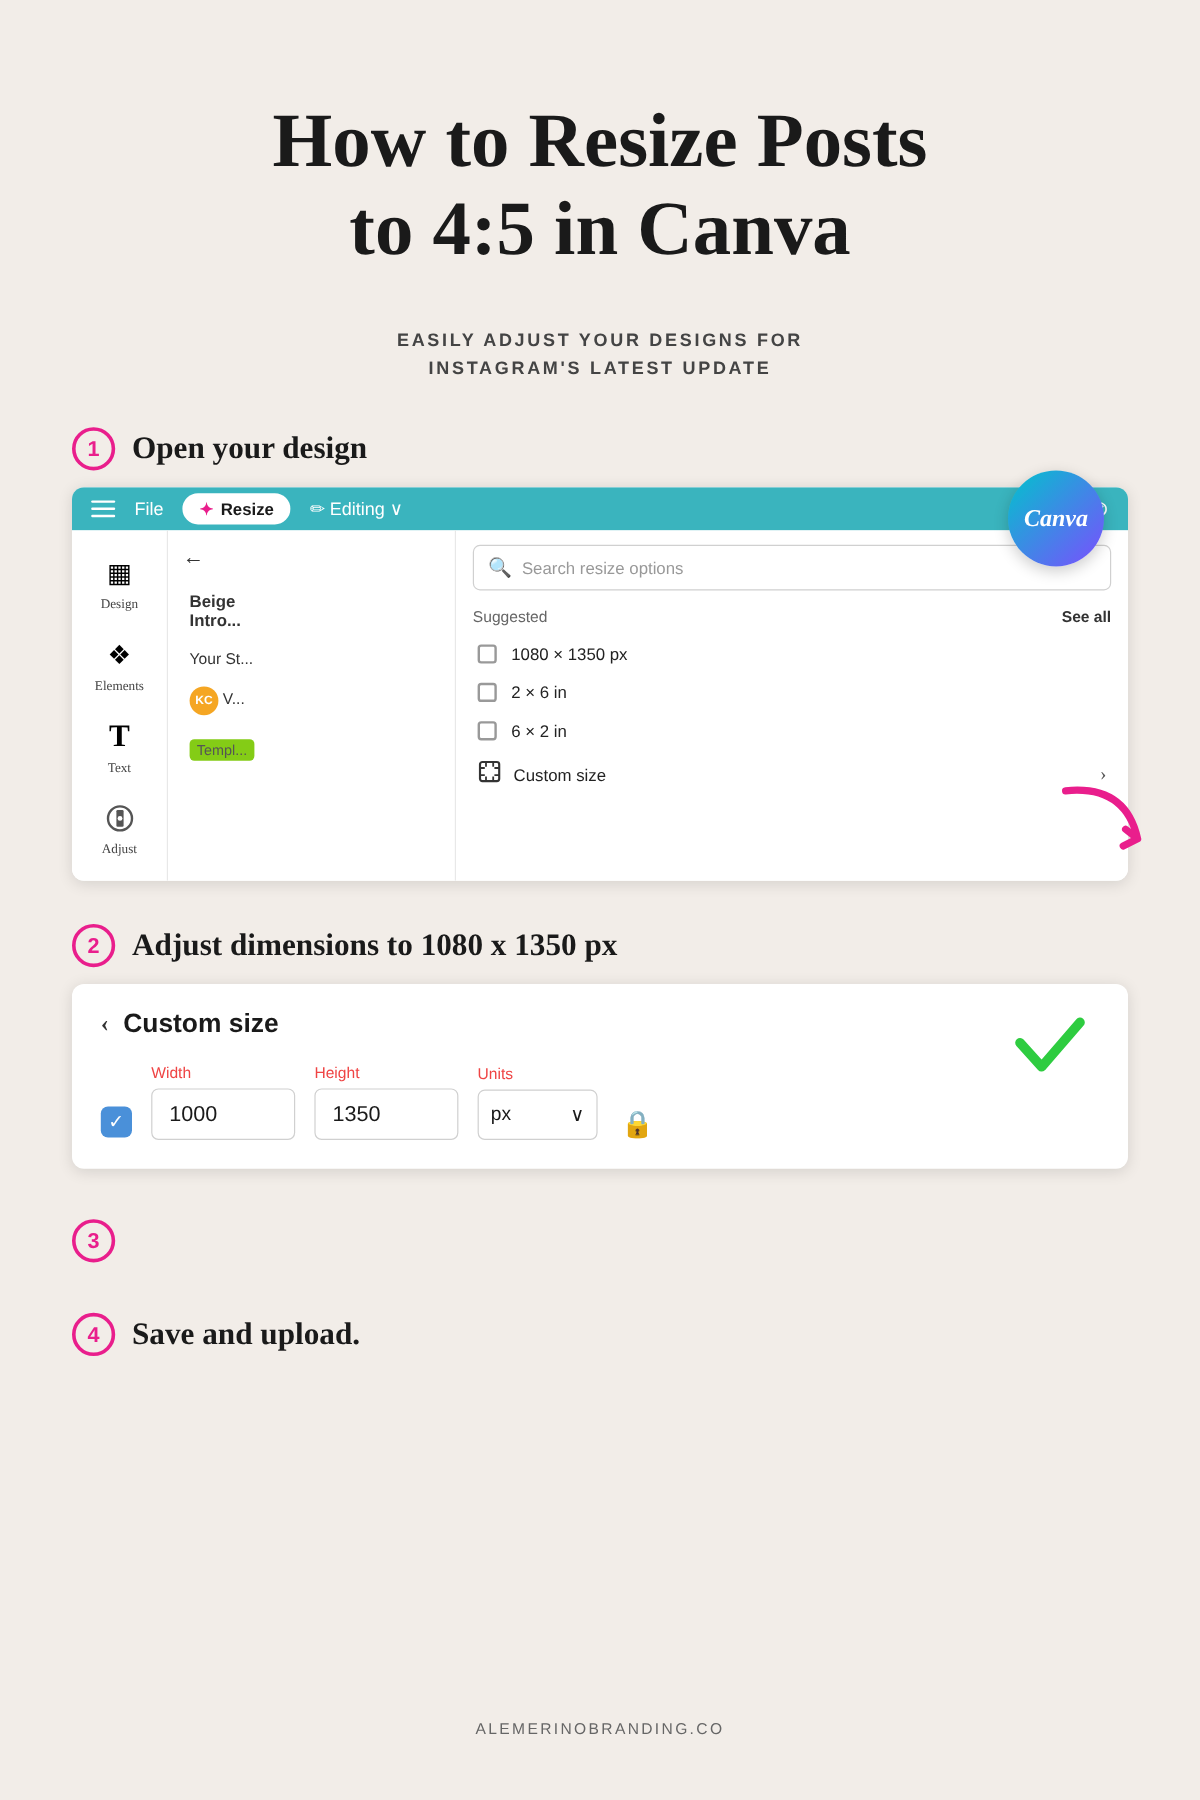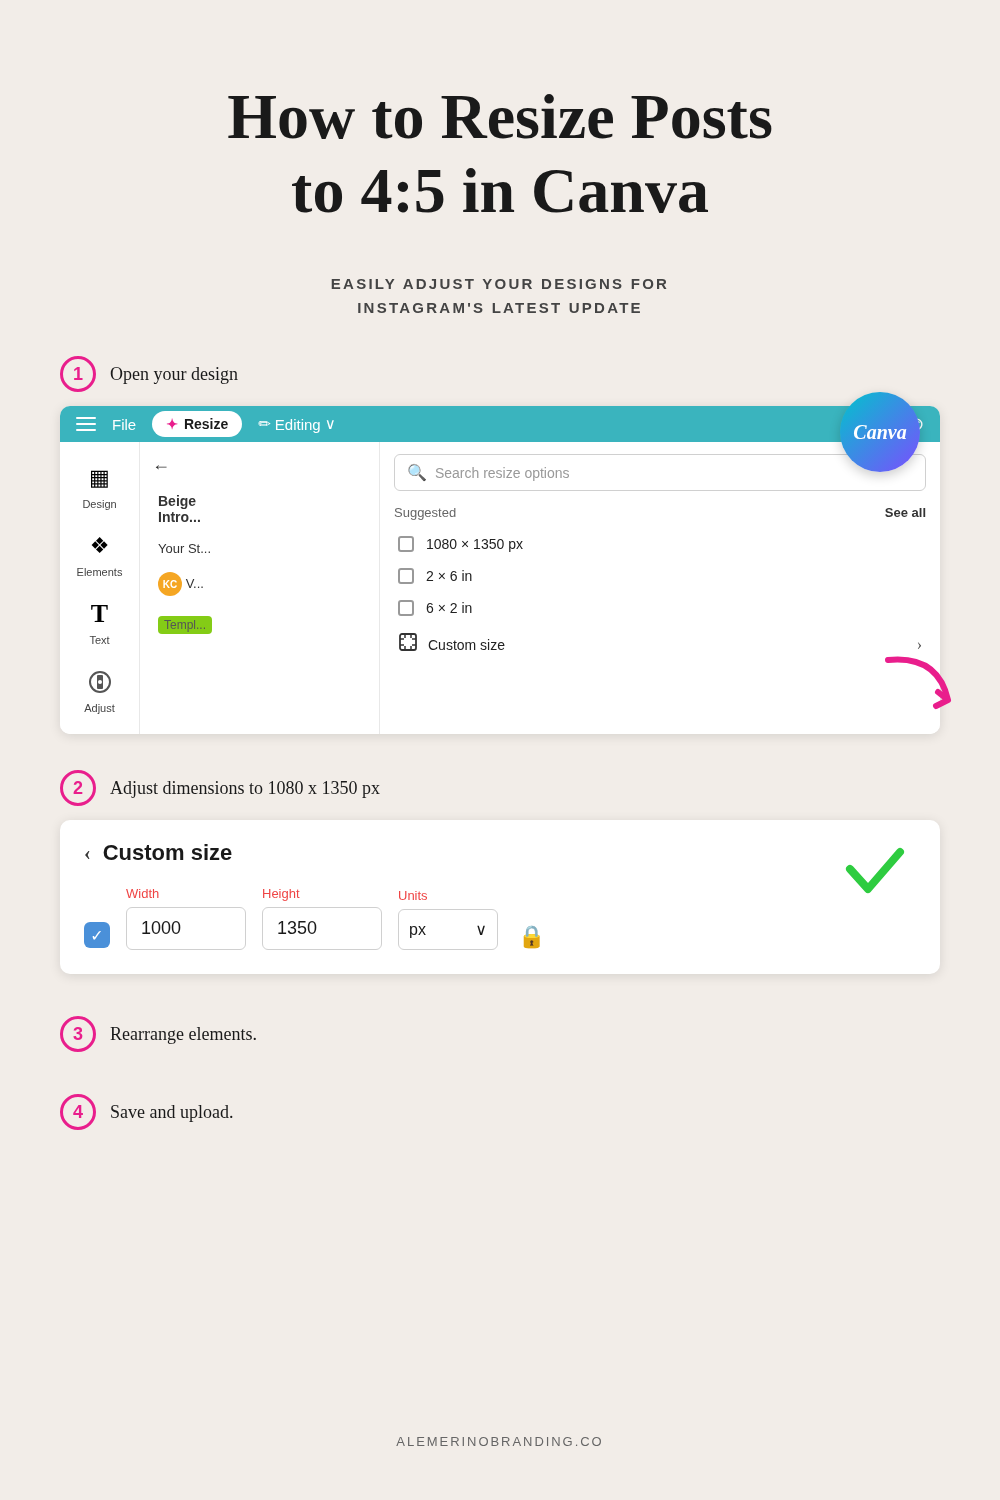--- a/index.html
+++ b/index.html
@@ -61,24 +61,24 @@
       align-items: center;
       justify-content: center;
       font-size: 18px;
       font-weight: 700;
       font-family: Arial, sans-serif;
       flex-shrink: 0;
       background: transparent;
     }
 
     .step-label {
-      font-size: 18px;
+      font-size: 26px;
       font-family: 'Georgia', serif;
       color: #1a1a1a;
-      font-weight: 400;
+      font-weight: 700;
     }
 
     
     .canva-ui {
       background: #fff;
       border-radius: 10px;
       overflow: hidden;
       box-shadow: 0 2px 12px rgba(0,0,0,0.12);
       width: 100%;
       position: relative;
@@ -210,21 +210,21 @@
       width: 32px;
       height: 32px;
       display: flex;
       align-items: center;
       justify-content: center;
       font-size: 22px;
     }
 
     .sidebar-icon-label {
       font-size: 11px;
-      font-family: Liberation Sans, sans-serif;
+      font-family: Liberation Serif, serif;
       color: #444;
       text-align: left;
     }
 
     
     .canva-panel {
       width: 240px;
       background: #fff;
       border-right: 1px solid #e8e8e8;
       padding: 12px;
@@ -701,21 +701,20 @@
       <span class="lock-icon">🔒</span>
     </div>
   </div>
 </div>
 
 <div class="step-section" style="margin-top: 18px;">
   <div class="step-inline">
     <div class="step-badge">
       <span>3</span>
     </div>
-    <span class="step-label">Rearrange elements.</span>
   </div>
 </div>
 
 <div class="step-section">
   <div class="step-inline">
     <div class="step-badge">
       <span>4</span>
     </div>
     <span class="step-label">Save and upload.</span>
   </div>

